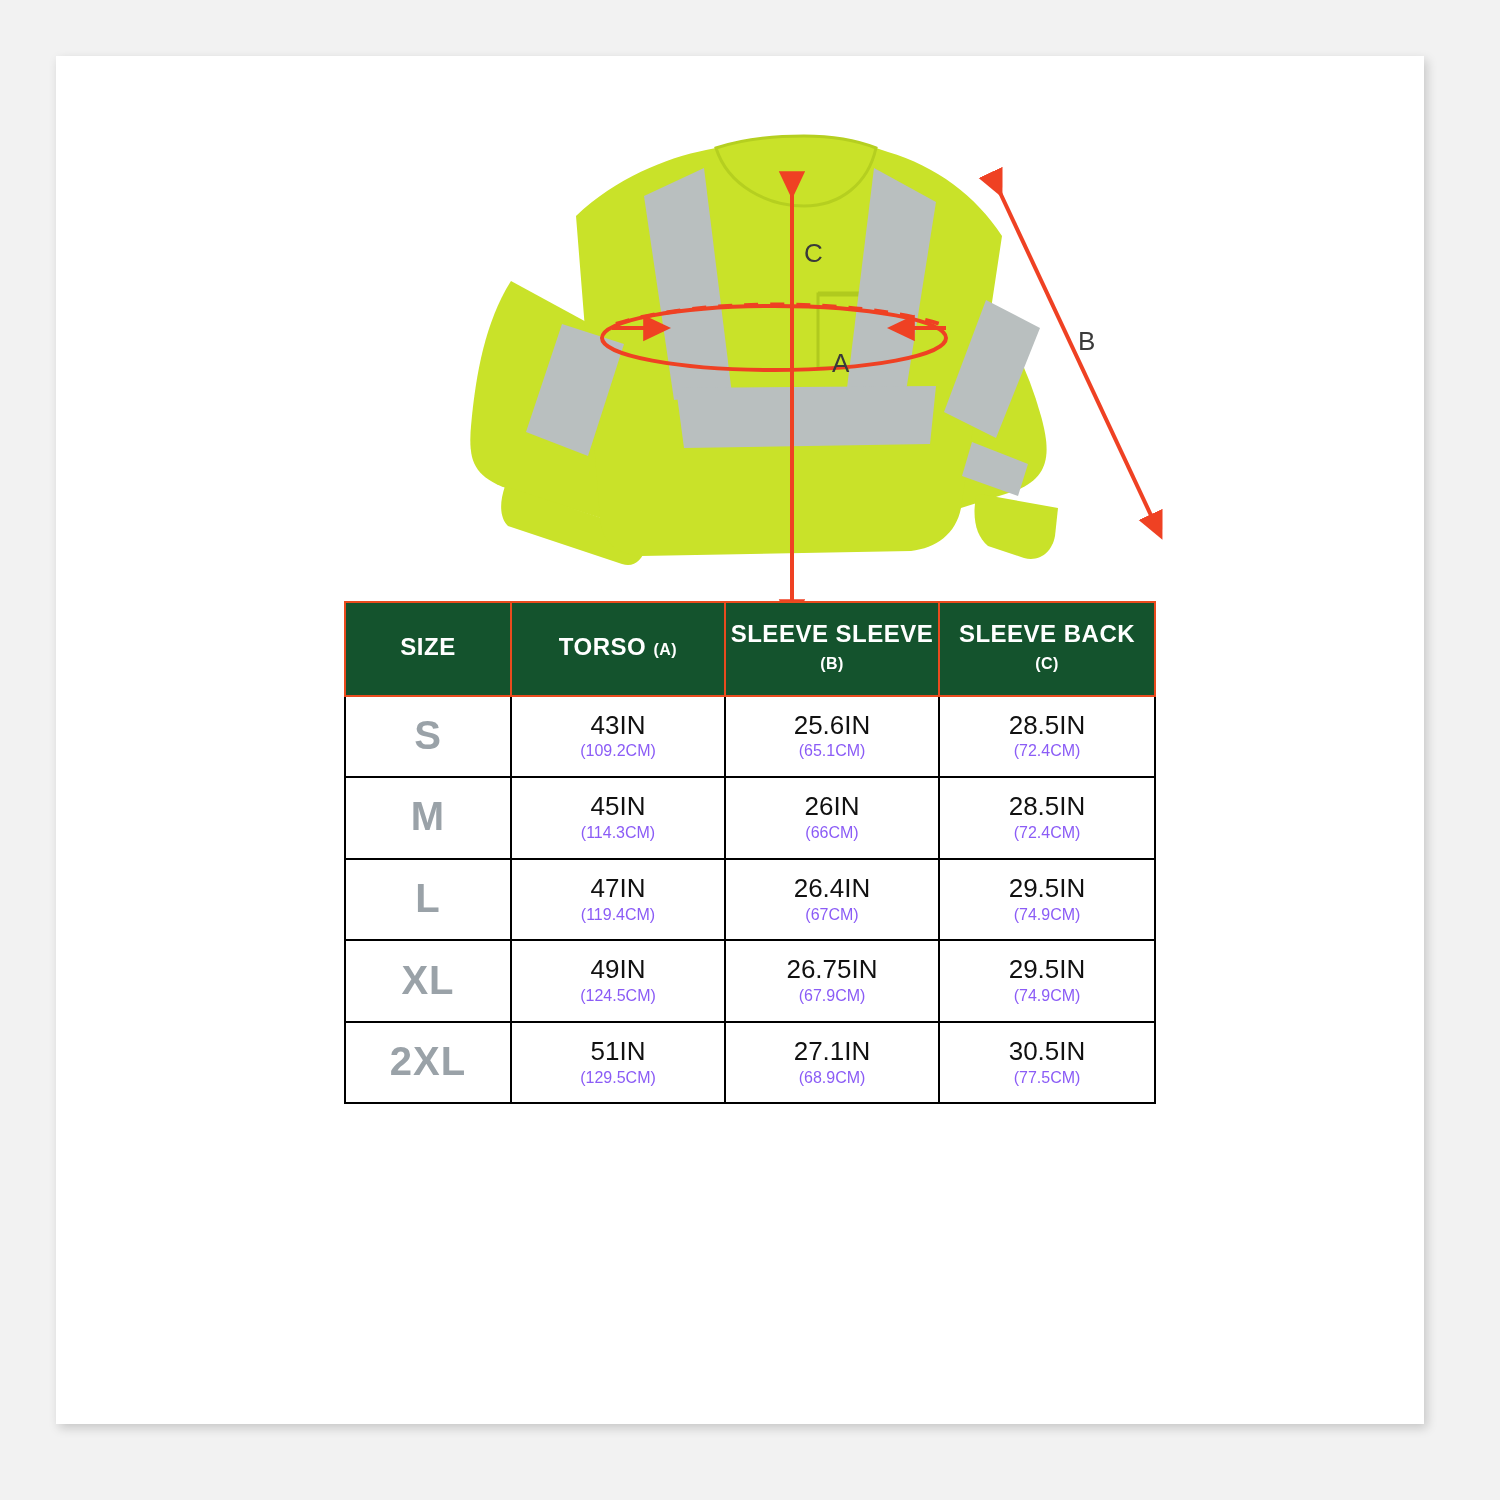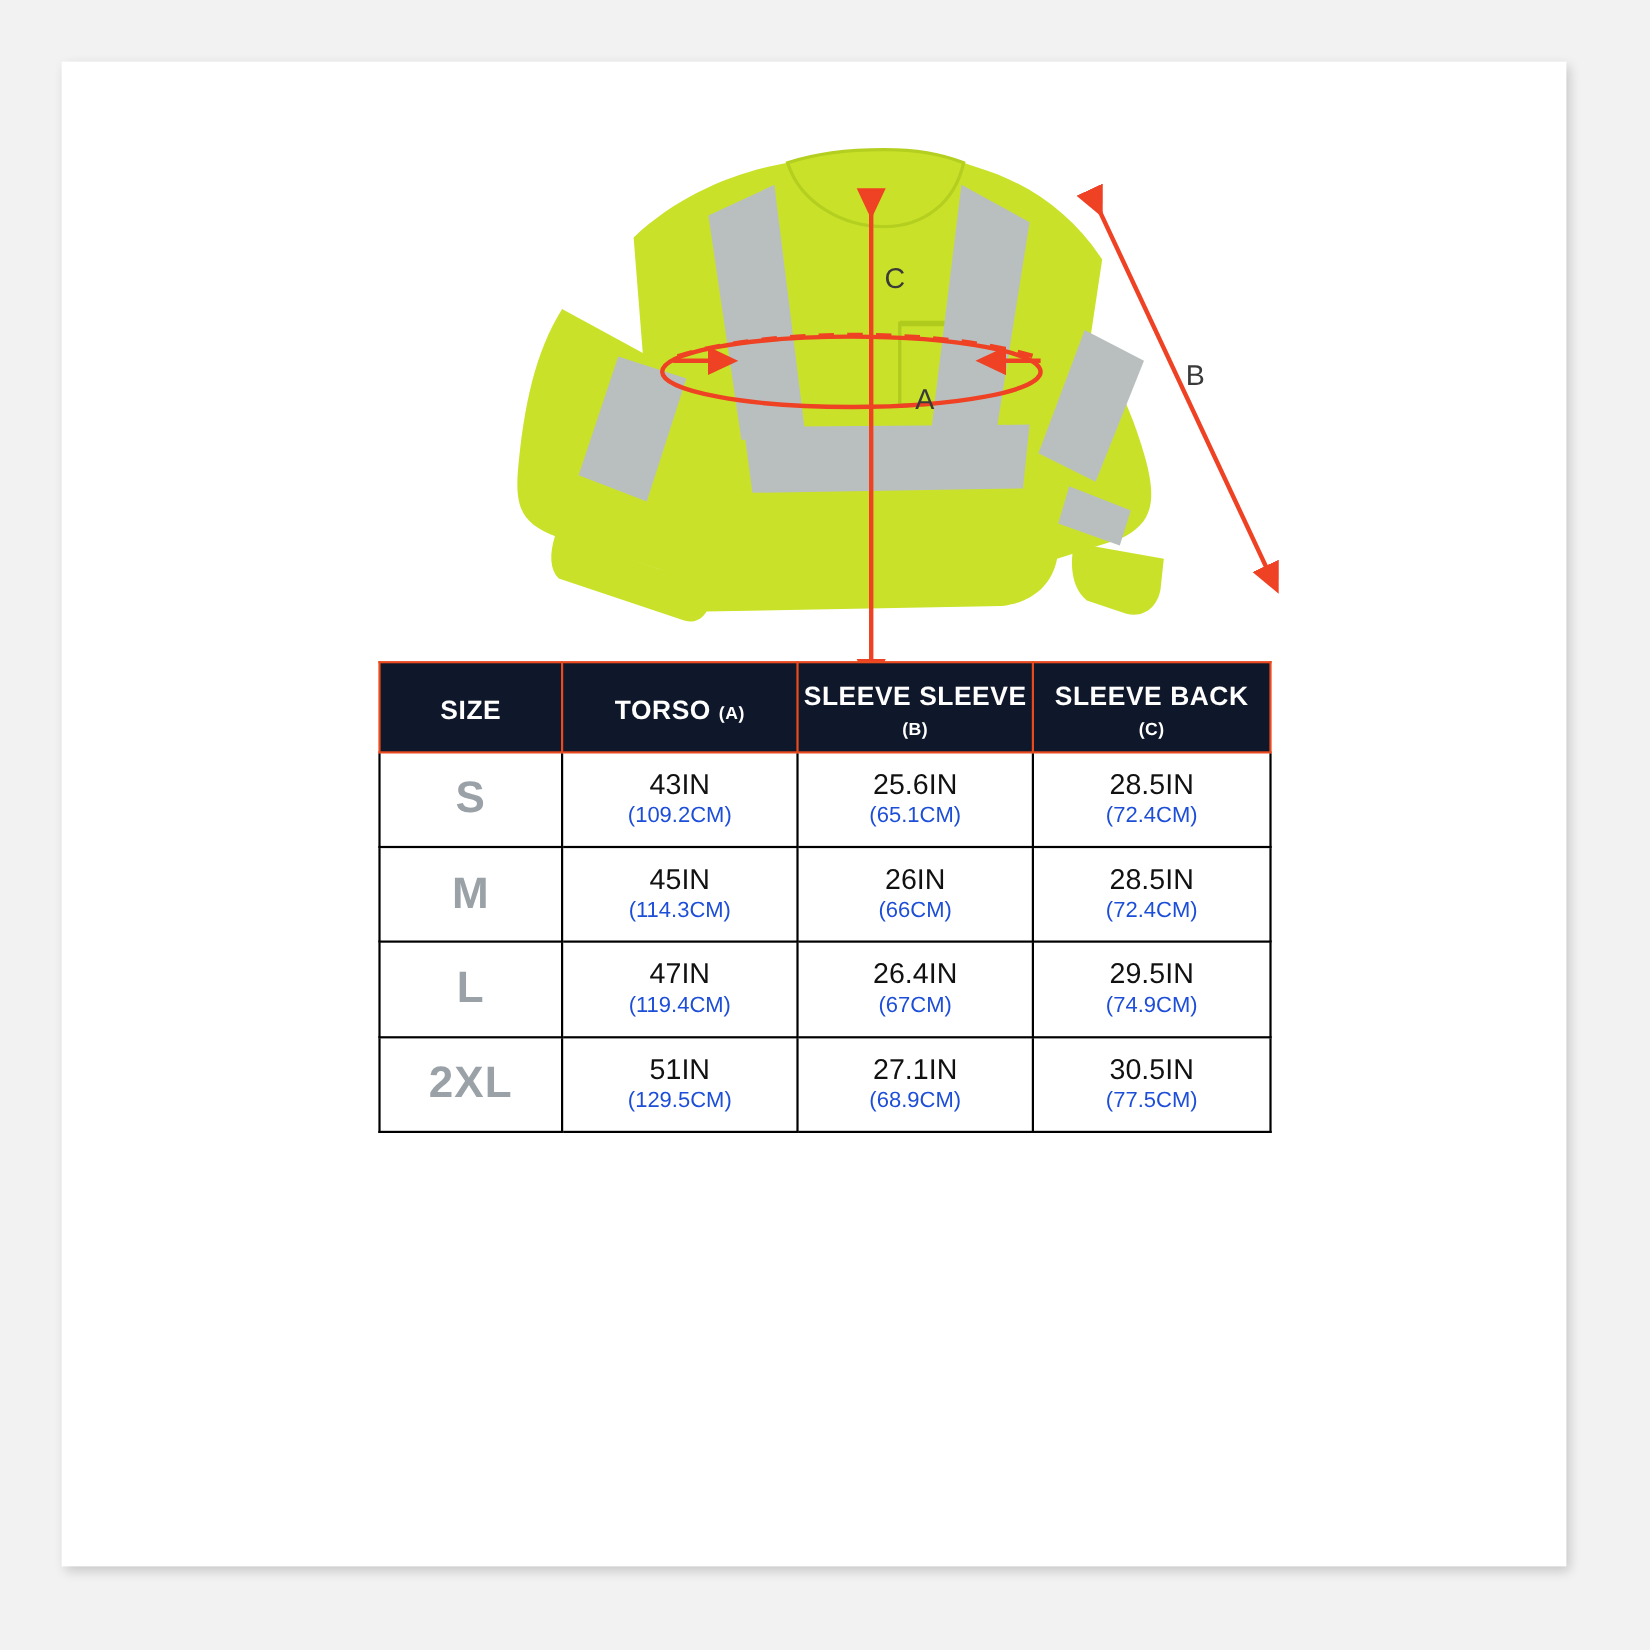--- a/index.html
+++ b/index.html
@@ -45,28 +45,28 @@
     width: 810px;
     border-collapse: collapse;
     table-layout: fixed;
   }
   #size-table th, #size-table td {
     border: 2px solid #000000;
     text-align: center;
     vertical-align: middle;
   }
   #size-table thead th {
-    background: #0f172a;
+    background: #14532d;
     color: #ffffff;
     border-color: #ea4b1e;
     font-size: 24px;
     font-weight: bold;
     letter-spacing: 0.5px;
     line-height: 1.12;
-    padding: 18px 4px 8px 4px;
+    padding: 18px 4px 20px 4px;
   }
   #size-table thead th .sub {
     font-size: 16px;
     font-weight: bold;
     letter-spacing: 0.5px;
   }
   .col-size   { width: 166px; }
   .col-torso  { width: 214px; }
   .col-sleeve { width: 214px; }
   .col-center { width: 216px; }
@@ -78,22 +78,22 @@
     line-height: 1.18;
   }
   #size-table tbody td.size-cell {
     font-size: 40px;
     font-weight: bold;
     color: #9aa2a8;
     letter-spacing: 1px;
   }
   #size-table tbody td .cm {
     display: block;
-    font-size: 20px;
-    color: #1d4ed8;
+    font-size: 16px;
+    color: #8b5cf6;
     margin-top: 2px;
     text-align: center;
   }
 </style>
 </head>
 <body>
 
 <div id="page">
   <div id="card">
 
@@ -200,20 +200,26 @@
           <td><span>26IN</span><span class="cm">(66CM)</span></td>
           <td><span>28.5IN</span><span class="cm">(72.4CM)</span></td>
         </tr>
         <tr>
           <td class="size-cell">L</td>
           <td><span>47IN</span><span class="cm">(119.4CM)</span></td>
           <td><span>26.4IN</span><span class="cm">(67CM)</span></td>
           <td><span>29.5IN</span><span class="cm">(74.9CM)</span></td>
         </tr>
         <tr>
+          <td class="size-cell">XL</td>
+          <td><span>49IN</span><span class="cm">(124.5CM)</span></td>
+          <td><span>26.75IN</span><span class="cm">(67.9CM)</span></td>
+          <td><span>29.5IN</span><span class="cm">(74.9CM)</span></td>
+        </tr>
+        <tr>
           <td class="size-cell">2XL</td>
           <td><span>51IN</span><span class="cm">(129.5CM)</span></td>
           <td><span>27.1IN</span><span class="cm">(68.9CM)</span></td>
           <td><span>30.5IN</span><span class="cm">(77.5CM)</span></td>
         </tr>
       </tbody>
     </table>
 
   </div>
 </div>

